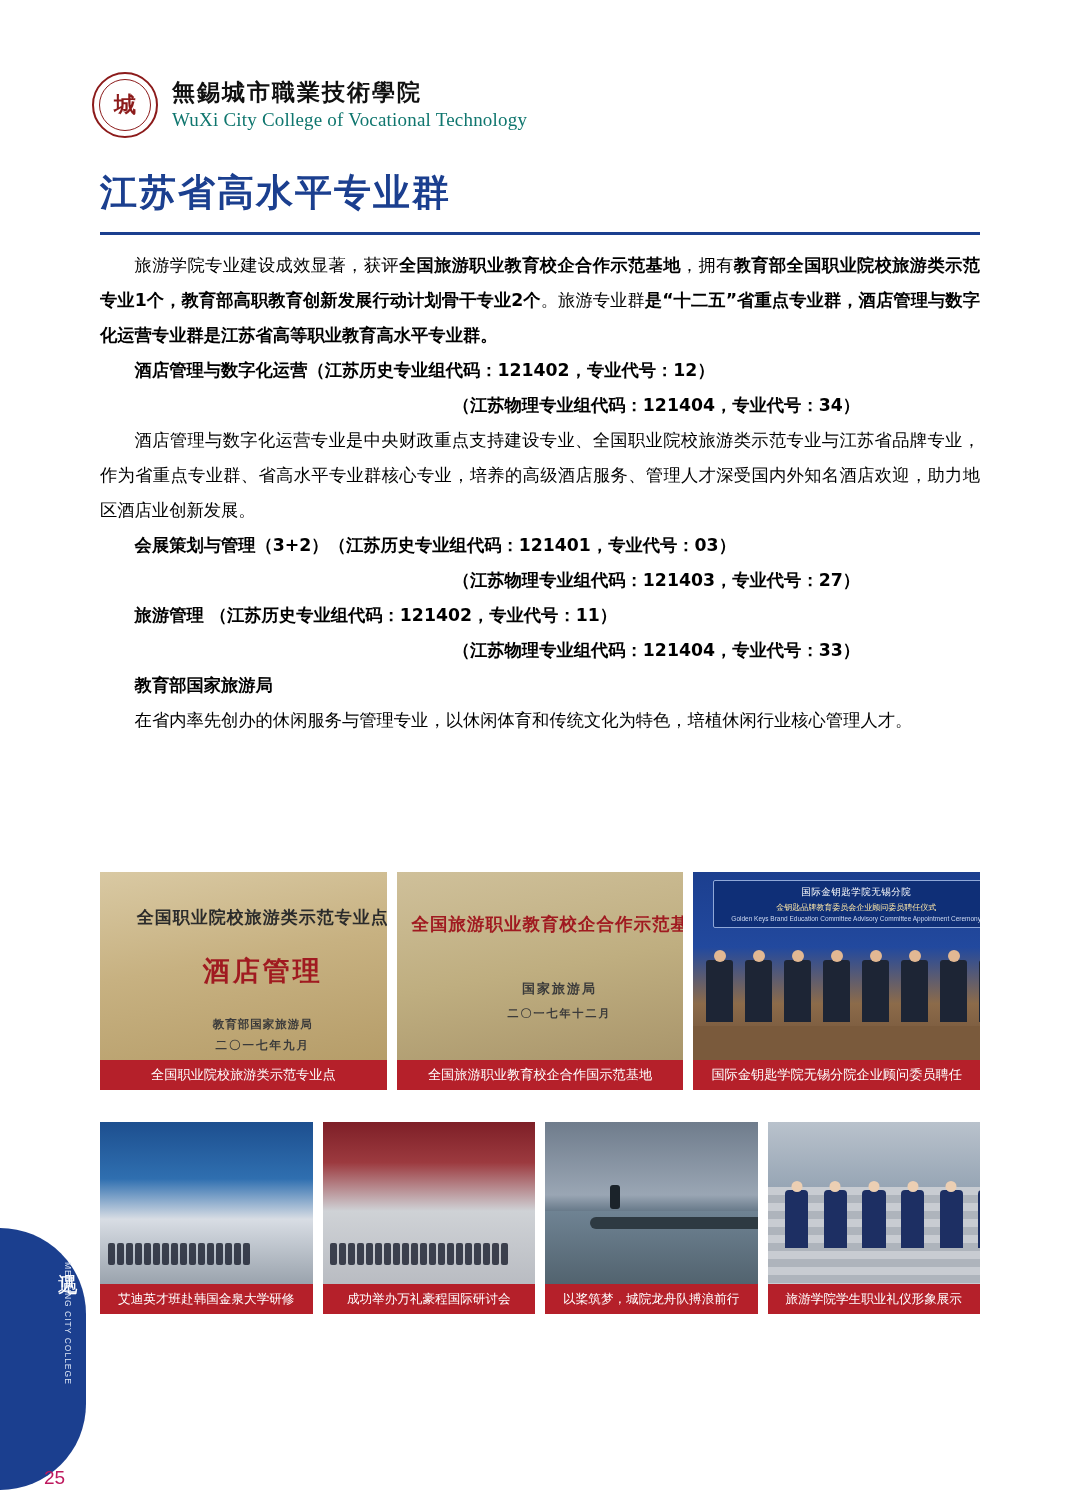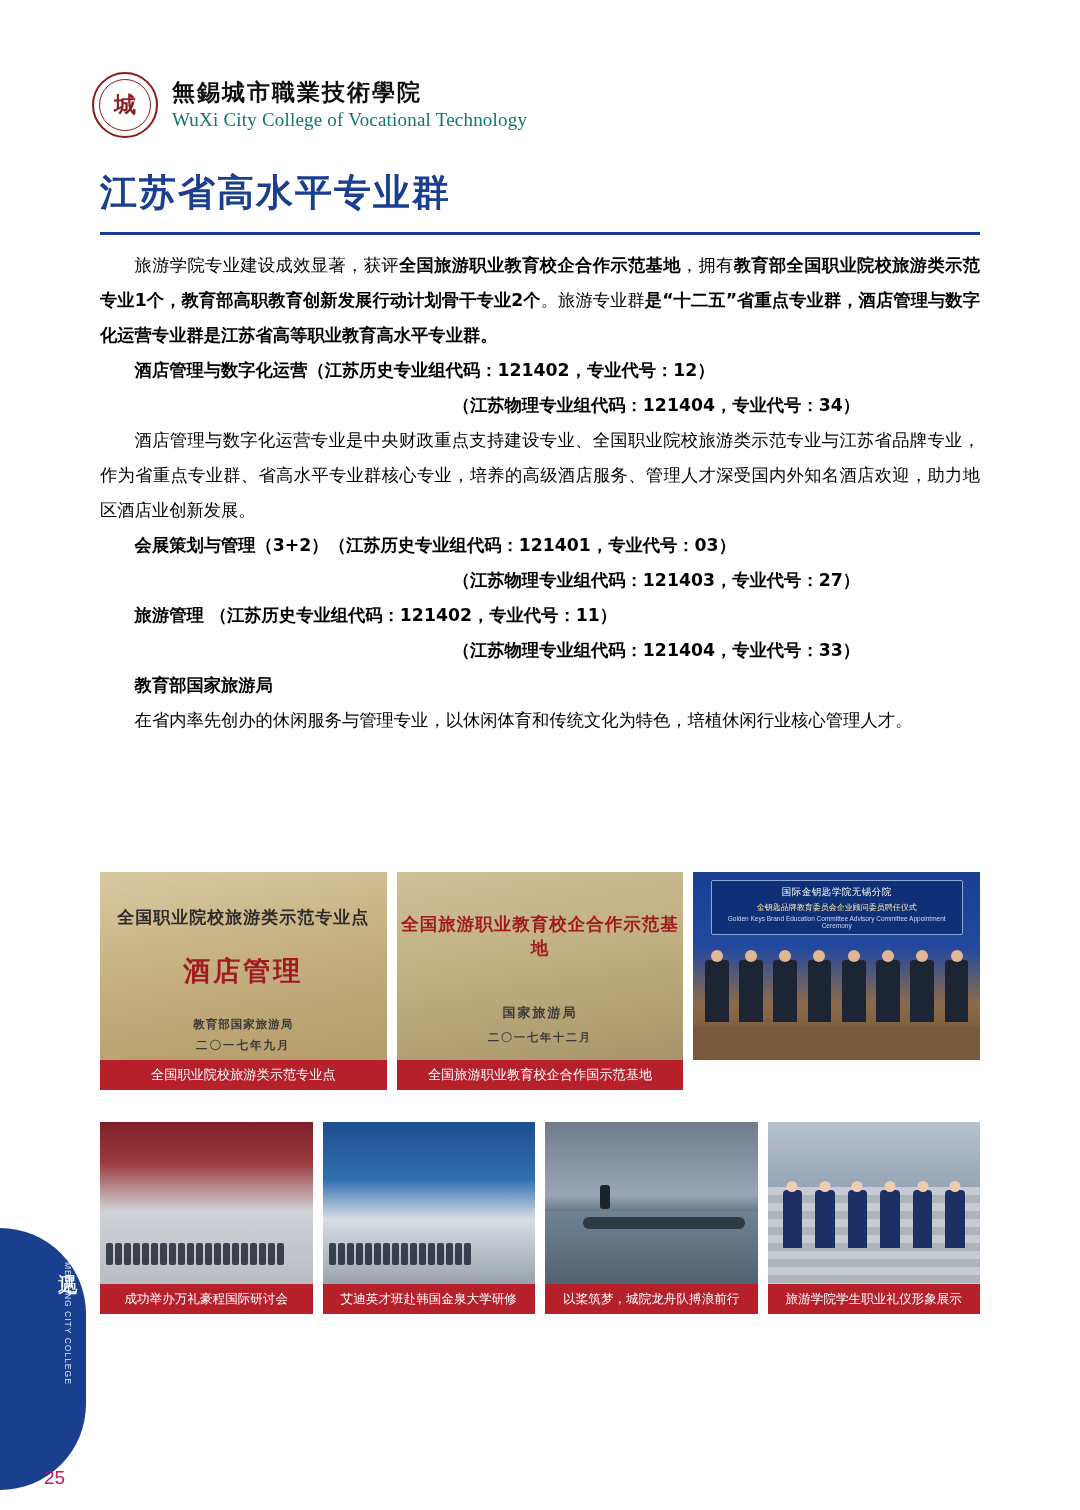--- a/index.html
+++ b/index.html
@@ -71,21 +71,21 @@
   .grid-a{
     position:absolute;left:100px;top:872px;width:880px;
     display:grid;grid-template-columns:repeat(3,1fr);gap:10px;
   }
   .grid-b{
     position:absolute;left:100px;top:1122px;width:880px;
     display:grid;grid-template-columns:repeat(4,1fr);gap:10px;
   }
   .card{position:relative;overflow:hidden;}
   .photo{
-    height:188px;width:100%;position:relative;overflow:hidden;
+    height:188px;width:100%;position:relative;overflow:hidden;padding-left:39px;
   }
   .grid-b .photo{height:162px;}
   .cap{
     background:#b5202a;color:#fff;
     font-size:13.2px;line-height:30px;height:30px;
     text-align:center;white-space:nowrap;overflow:hidden;
     font-family:"DejaVu Sans","Liberation Sans",sans-serif;
   }
   .grid-b .cap{font-size:12.6px;}
 
@@ -241,24 +241,49 @@
           <span class="person"></span>
           <span class="person"></span>
           <span class="person"></span>
           <span class="person"></span>
           <span class="person"></span>
           <span class="person"></span>
           <span class="person"></span>
           <span class="person"></span>
         </div>
       </div>
+      <div class="cap">国际金钥匙学院无锡分院企业顾问委员聘任</div>
     </div>
   </div>
 
   <div class="grid-b">
+
+    <div class="card">
+      <div class="photo ph5">
+        <div class="crowd">
+          <i></i>
+            <i></i>
+            <i></i>
+            <i></i>
+            <i></i>
+            <i></i>
+            <i></i>
+            <i></i>
+            <i></i>
+            <i></i>
+            <i></i>
+            <i></i>
+            <i></i>
+            <i></i>
+            <i></i>
+            <i></i>
+        </div>
+      </div>
+      <div class="cap">艾迪英才班赴韩国金泉大学研修</div>
+    </div>
 
     <div class="card">
       <div class="photo ph4">
         <div class="crowd">
           <i></i>
             <i></i>
             <i></i>
             <i></i>
             <i></i>
             <i></i>
@@ -272,44 +297,20 @@
             <i></i>
             <i></i>
             <i></i>
             <i></i>
             <i></i>
             <i></i>
             <i></i>
         </div>
       </div>
       <div class="cap">成功举办万礼豪程国际研讨会</div>
-    </div>
-
-    <div class="card">
-      <div class="photo ph5">
-        <div class="crowd">
-          <i></i>
-            <i></i>
-            <i></i>
-            <i></i>
-            <i></i>
-            <i></i>
-            <i></i>
-            <i></i>
-            <i></i>
-            <i></i>
-            <i></i>
-            <i></i>
-            <i></i>
-            <i></i>
-            <i></i>
-            <i></i>
-        </div>
-      </div>
-      <div class="cap">艾迪英才班赴韩国金泉大学研修</div>
     </div>
 
     <div class="card">
       <div class="photo ph6">
         <div class="river"></div>
         <div class="boat"></div>
         <div class="paddler"></div>
       </div>
       <div class="cap">以桨筑梦，城院龙舟队搏浪前行</div>
     </div>

